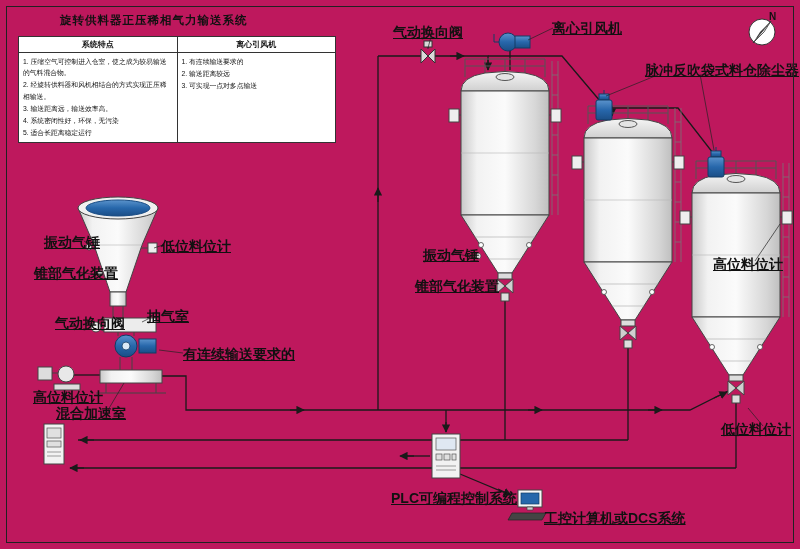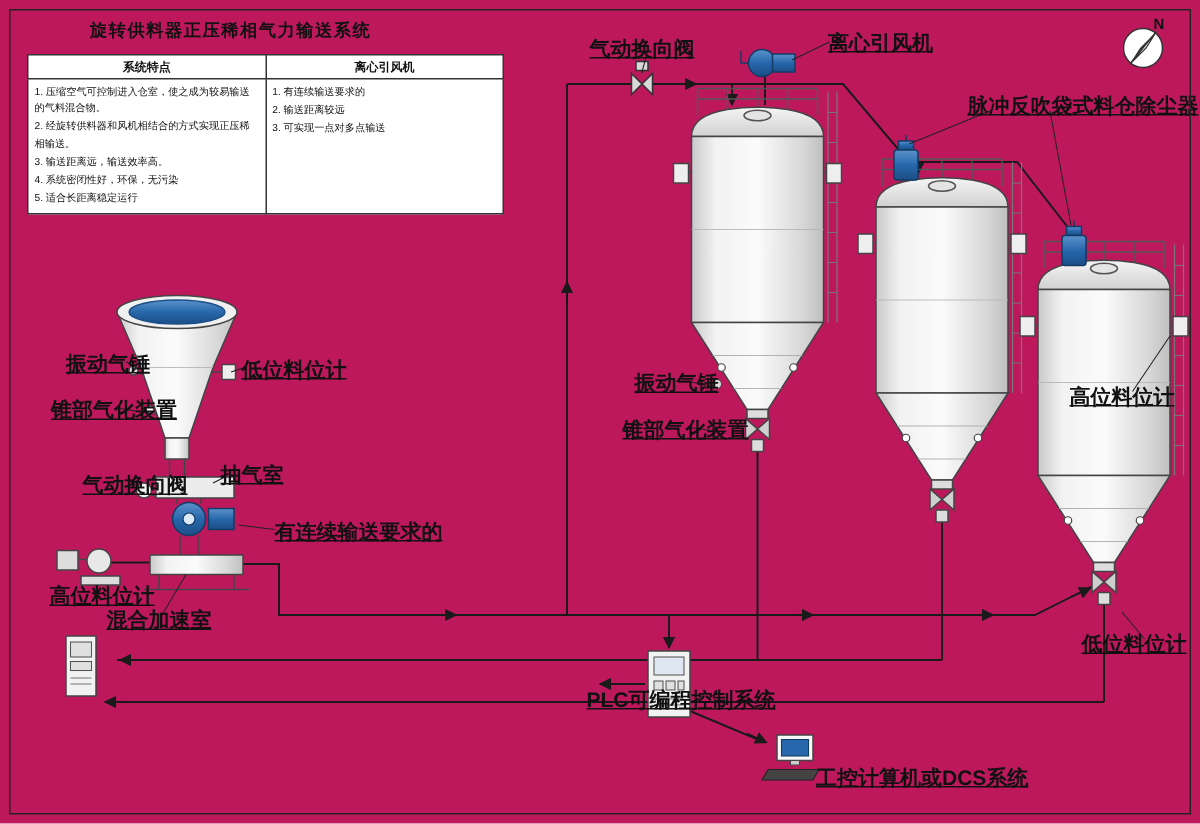--- a/index.html
+++ b/index.html
@@ -264,23 +264,23 @@
   <div class="lbl" style="left:393px;top:24px">气动换向阀</div>
   <div class="lbl" style="left:552px;top:20px">离心引风机</div>
   <div class="lbl" style="left:645px;top:62px">脉冲反吹袋式料仓除尘器</div>
   <div class="lbl" style="left:44px;top:234px">振动气锤</div>
   <div class="lbl" style="left:161px;top:238px">低位料位计</div>
   <div class="lbl" style="left:34px;top:265px">锥部气化装置</div>
   <div class="lbl" style="left:55px;top:315px">气动换向阀</div>
   <div class="lbl" style="left:147px;top:308px">抽气室</div>
   <div class="lbl" style="left:183px;top:346px">有连续输送要求的</div>
   <div class="lbl" style="left:33px;top:389px">高位料位计</div>
-  <div class="lbl" style="left:71px;top:405px">混合加速室</div>
+  <div class="lbl" style="left:56px;top:405px">混合加速室</div>
   <div class="lbl" style="left:423px;top:247px">振动气锤</div>
   <div class="lbl" style="left:415px;top:278px">锥部气化装置</div>
   <div class="lbl" style="left:713px;top:256px">高位料位计</div>
   <div class="lbl" style="left:721px;top:421px">低位料位计</div>
-  <div class="lbl" style="left:391px;top:458px">PLC可编程控制系统</div>
+  <div class="lbl" style="left:391px;top:490px">PLC可编程控制系统</div>
   <div class="lbl" style="left:544px;top:510px">工控计算机或DCS系统</div>
   <div class="lbl nd" style="left:769px;top:11px">N</div>
 
   <div class="frame"></div>
 </div>
 
 </body></html>

